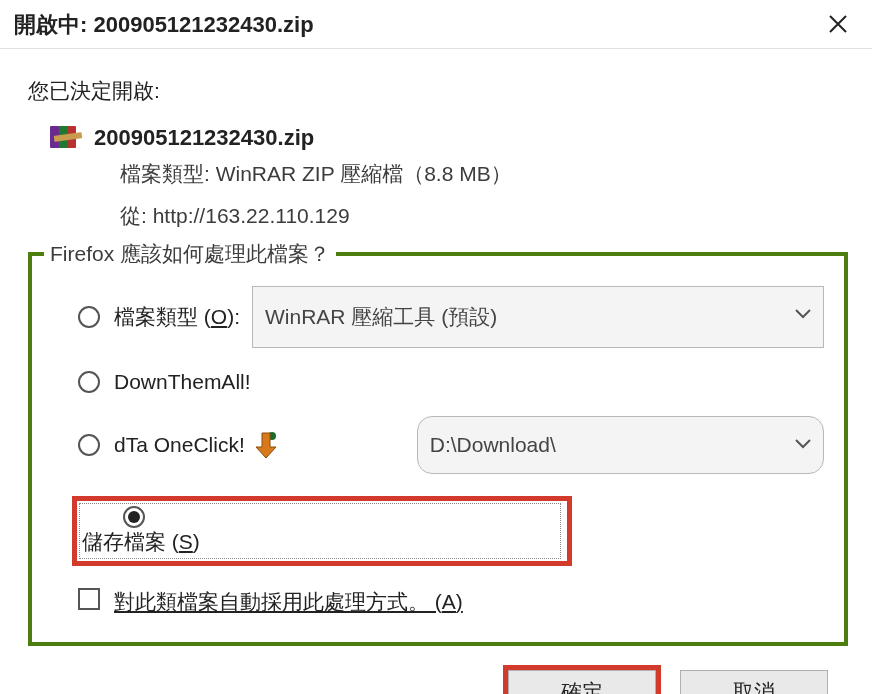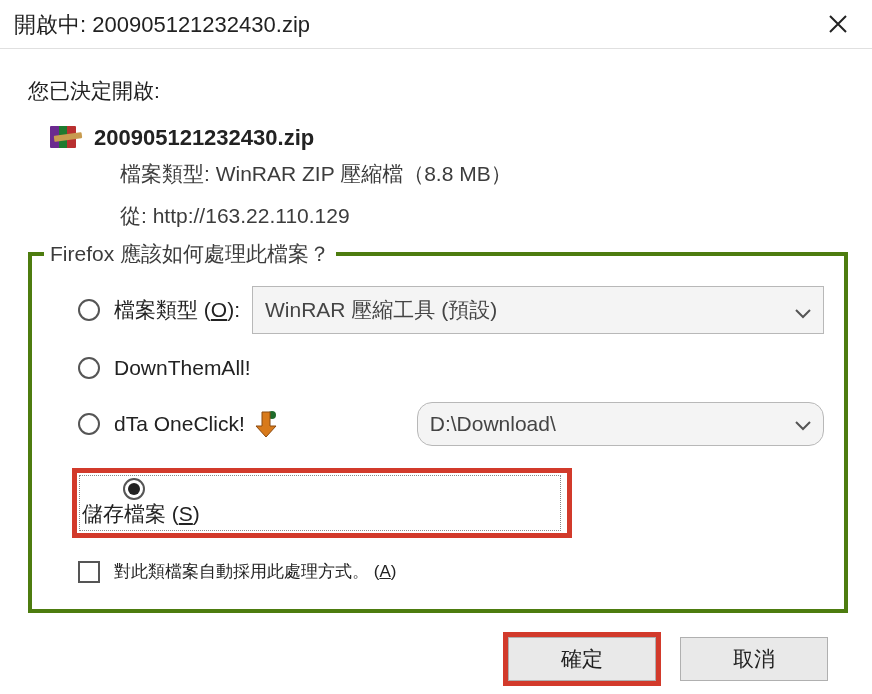--- a/index.html
+++ b/index.html
@@ -10,20 +10,21 @@
       height: 694px;
       position: relative;
       color: #222;
     }
     .titlebar {
       display: flex;
       justify-content: space-between;
       align-items: center;
       padding: 8px 16px 6px 14px;
       border-bottom: 1px solid #e0e0e0;
+      font-weight: bold;
     }
     .titlebar-title {
       font-size: 22px;
       color: #222;
     }
     .close-btn {
       font-size: 26px;
       line-height: 1;
       cursor: pointer;
       padding: 4px 8px;
@@ -121,24 +122,24 @@
       top: 3px;
       width: 12px;
       height: 12px;
       background: #222;
       border-radius: 50%;
     }
     .opt-label .u { text-decoration: underline; }
     .select {
       display: flex;
       justify-content: space-between;
-      align-items: flex-end;
+      align-items: flex-start;
       background: #f4f4f4;
       border: 1px solid #b8b8b8;
-      padding: 9px 12px;
+      padding: 16px 12px;
       font-size: 21px;
       color: #444;
       flex: 1;
     }
     .select .chevron {
       font-size: 18px;
       color: #555;
     }
     .openwith-select {
       margin-left: 12px;
@@ -158,23 +159,24 @@
       border-radius: 15px;
     }
     .highlight-red {
       border: 5px solid #d23a2b;
       padding: 2px 6px 2px 2px;
       display: inline-flex;
       align-items: center;
     }
     .checkbox-row {
       display: flex;
-      align-items: flex-end;
+      align-items: flex-start;
       margin: 4px 0 4px 26px;
-      font-size: 17px;
+      font-size: 21px;
+      text-decoration: underline;
     }
     .checkbox {
       width: 22px;
       height: 22px;
       border: 2px solid #555;
       margin-right: 14px;
       flex-shrink: 0;
       background: #fff;
     }
     .button-row {

